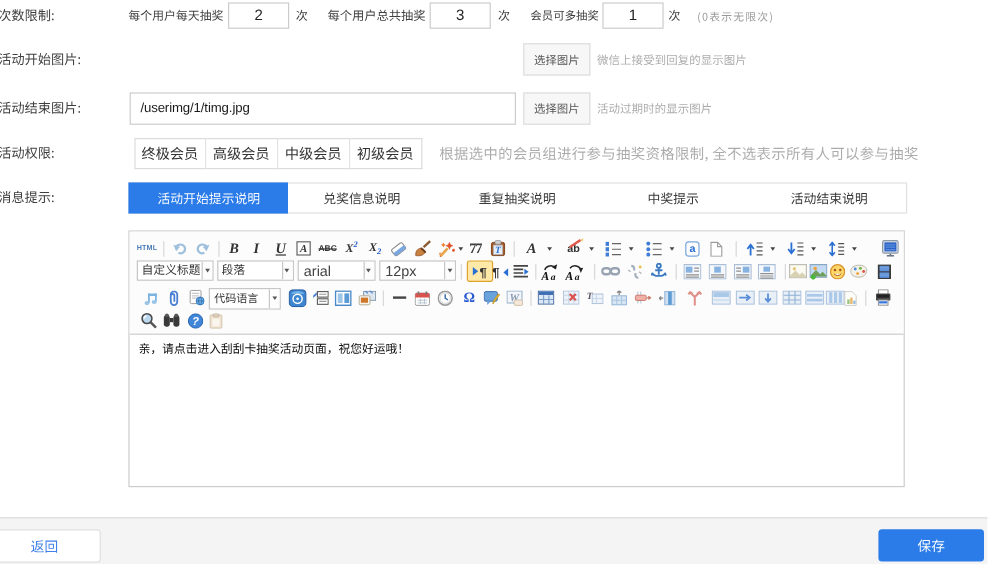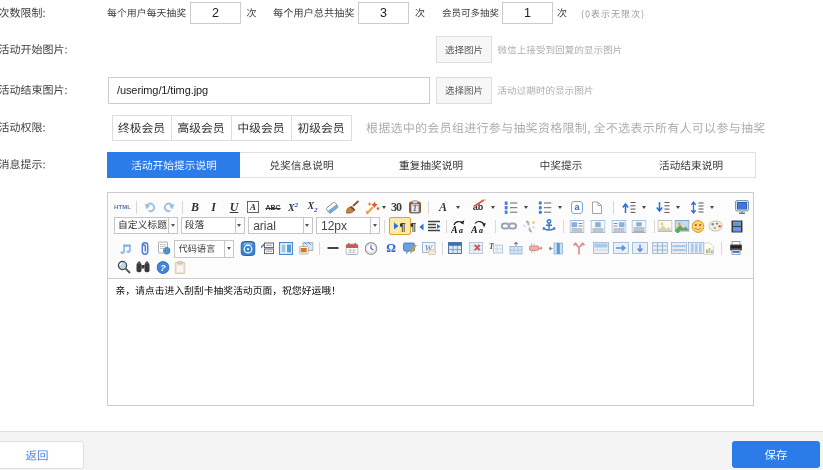--- a/index.html
+++ b/index.html
@@ -121,21 +121,21 @@
             <path d="M2 12.5 L8 6" stroke="#e8a54a" stroke-width="2.2"></path>
             <path d="M2.8 12.8 L1 14 l0.8 -2Z" fill="#c04020"></path>
             <path d="M9.5 0.5 l1.1 2.2 2.2 1.1 -2.2 1.1 -1.1 2.2 -1.1 -2.2 -2.2 -1.1 2.2 -1.1 Z" fill="#e0552a"></path>
             <path d="M4.5 1 l0.7 1.4 1.4 0.7 -1.4 0.7 -0.7 1.4 -0.7 -1.4 -1.4 -0.7 1.4 -0.7Z" fill="#f08030"></path>
             <circle cx="13" cy="7.5" r="1.3" fill="#e0552a"></circle>
             <circle cx="1.8" cy="10.5" r="1" fill="#f0a060"></circle>
           </svg>
         </i>
         <i class="arr" style="left:274px;top:8px;border-top-color:#444"></i>
         <i class="ic" style="left:288px">
-          <span style="font:700 12px 'Liberation Serif',serif;color:#3d3d3d;letter-spacing:-1px">30</span>
+          <span style="font:700 12px 'Liberation Serif',serif;color:#3d3d3d;letter-spacing:-1px">77</span>
         </i>
         <i class="ic" style="left:307px">
           <svg width="13" height="14">
             <rect x="1" y="2" width="11" height="11" rx="1.5" fill="#a35c2a" stroke="#7e441c" stroke-width=".8"></rect>
             <rect x="4" y="0.5" width="5" height="3" rx="1" fill="#cfcfcf" stroke="#8a8a8a" stroke-width=".6"></rect>
             <rect x="2.8" y="4.3" width="7.4" height="7.7" fill="#e8eef5" stroke="#b0bcc8" stroke-width=".6"></rect>
             <text x="6.5" y="11" font-size="8" font-weight="bold" fill="#2a6fd4" text-anchor="middle" font-family="Liberation Serif,serif">T</text>
           </svg>
         </i>
         <i class="sp" style="left:320px;top:3px"></i>

